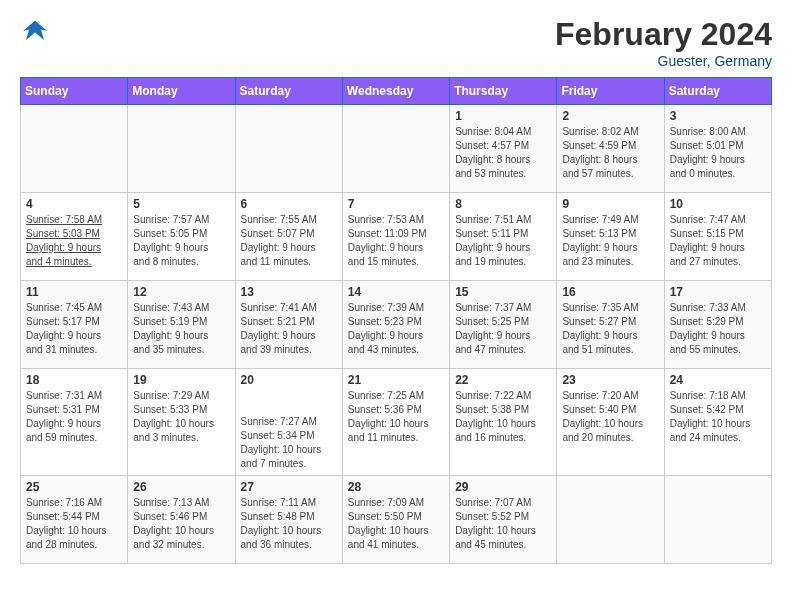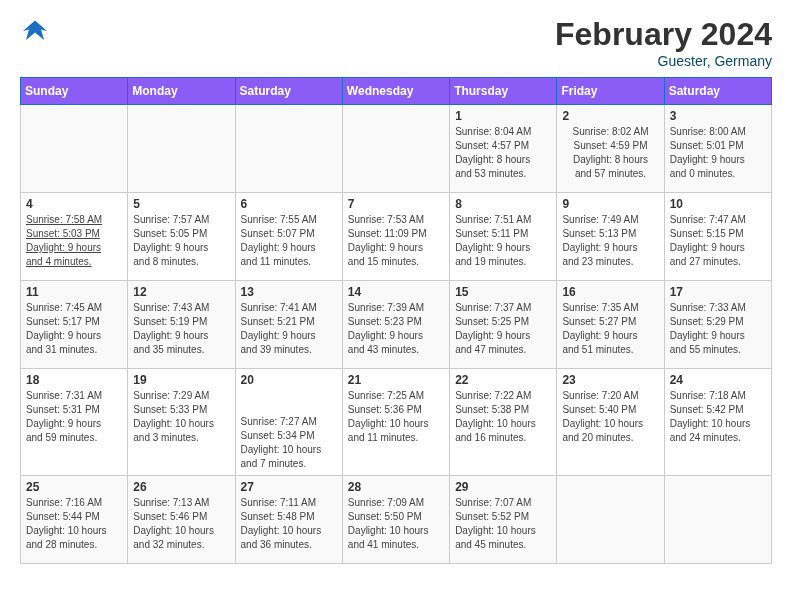--- a/index.html
+++ b/index.html
@@ -120,21 +120,21 @@
         <td></td>
         <td>
           <span class="day-num">1</span>
           <div class="cell-info" style="white-space: pre-line;">Sunrise: 8:04 AM
 Sunset: 4:57 PM
 Daylight: 8 hours
 and 53 minutes.</div>
         </td>
         <td>
           <span class="day-num">2</span>
-          <div class="cell-info" style="white-space: pre-line; text-align: center;">Sunrise: 8:02 AM
+          <div class="cell-info" style="white-space: pre-line;">Sunrise: 8:02 AM
 Sunset: 4:59 PM
 Daylight: 8 hours
 and 57 minutes.</div>
         </td>
         <td>
           <span class="day-num">3</span>
           <div class="cell-info" style="white-space: pre-line;">Sunrise: 8:00 AM
 Sunset: 5:01 PM
 Daylight: 9 hours
 and 0 minutes.</div>

